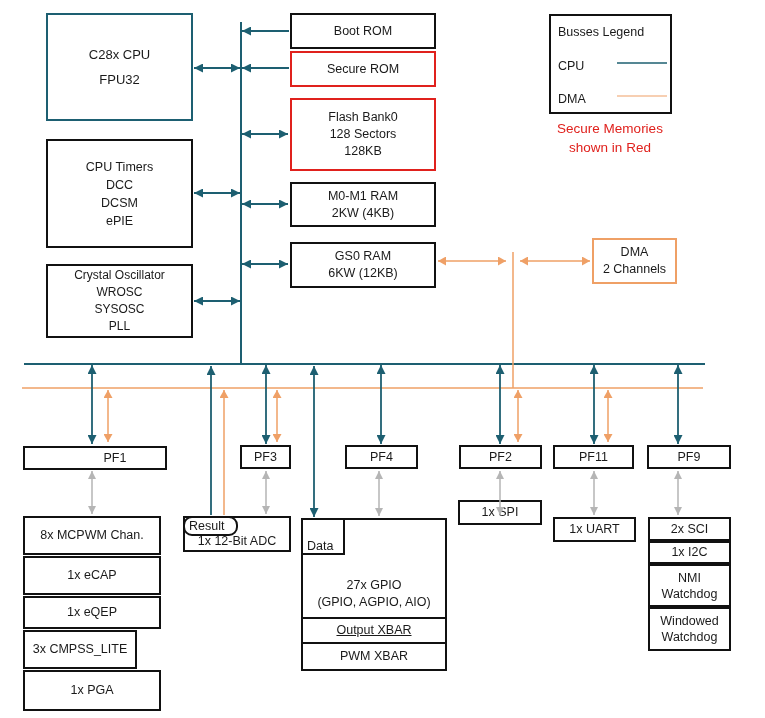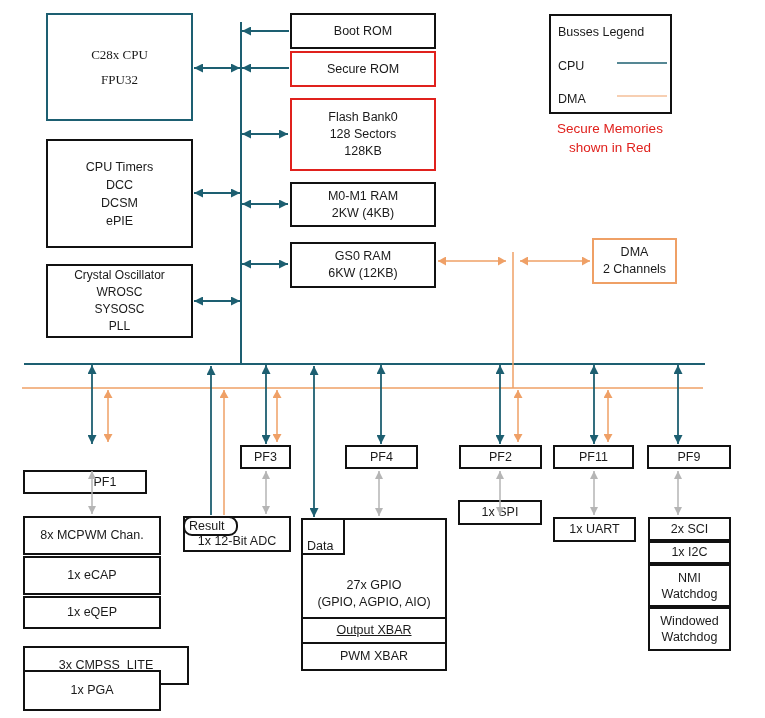--- a/index.html
+++ b/index.html
@@ -9,21 +9,21 @@
   }
   .box{
     position:absolute;box-sizing:border-box;background:#fff;
     border:2px solid var(--box-border,#111);
     display:flex;flex-direction:column;align-items:center;justify-content:center;
     text-align:right;font-size:12.5px;line-height:17px;
   }
   .b-teal{border-color:var(--cpu-bus,#1d5f71);}
   .b-red{border-color:var(--secure-red,#e0211d);}
   .b-orange{border-color:var(--dma-bus,#efa066);}
-  .gap14{gap:8px;font-family:Liberation Serif, serif;}
+  .gap14{gap:8px;}
   .tab{
     position:absolute;box-sizing:border-box;background:#fff;
     border:2px solid var(--box-border,#111);
     font-size:12.5px;display:flex;align-items:center;justify-content:flex-start;
     padding:0 4px;z-index:4;
   }
   .legend-box{position:absolute;box-sizing:border-box;border:2px solid var(--box-border,#111);background:#fff;}
   .legend-box span{position:absolute;font-size:12.5px;line-height:16px;white-space:nowrap;}
   .note{
     position:absolute;color:var(--secure-red,#e0211d);
@@ -101,21 +101,21 @@
       <span style="left:7px;top:8px;">Busses Legend</span>
       <span style="left:7px;top:42px;">CPU</span>
       <span style="left:7px;top:75px;">DMA</span>
     </div>
 
     <div class="note" style="left:545px;top:119px;width:130px;">
       <div>Secure Memories</div>
       <div>shown in Red</div>
     </div>
 
-    <div class="box" style="left:23px;top:470px;width:124px;height:24px;padding-left:40px;">
+    <div class="box" style="left:23px;top:446px;width:144px;height:24px;padding-left:40px;">
       <div>PF1</div>
     </div>
     <div class="box" style="left:240px;top:445px;width:51px;height:24px;">
       <div>PF3</div>
     </div>
     <div class="box" style="left:345px;top:445px;width:73px;height:24px;">
       <div>PF4</div>
     </div>
     <div class="box" style="left:459px;top:445px;width:83px;height:24px;">
       <div>PF2</div>
@@ -129,21 +129,21 @@
 
     <div class="box" style="left:23px;top:516px;width:138px;height:39px;">
       <div>8x MCPWM Chan.</div>
     </div>
     <div class="box" style="left:23px;top:556px;width:138px;height:39px;">
       <div>1x eCAP</div>
     </div>
     <div class="box" style="left:23px;top:596px;width:138px;height:33px;">
       <div>1x eQEP</div>
     </div>
-    <div class="box" style="left:23px;top:646px;width:166px;height:39px;">
+    <div class="box" style="left:23px;top:630px;width:114px;height:39px;">
       <div>3x CMPSS_LITE</div>
     </div>
     <div class="box" style="left:23px;top:670px;width:138px;height:41px;">
       <div>1x PGA</div>
     </div>
 
     <div class="box" style="left:183px;top:516px;width:108px;height:36px;padding-top:14px;">
       <div>1x 12-Bit ADC</div>
     </div>
     <div class="tab" style="left:183px;top:516px;width:55px;height:20px;border-radius:9px;">

